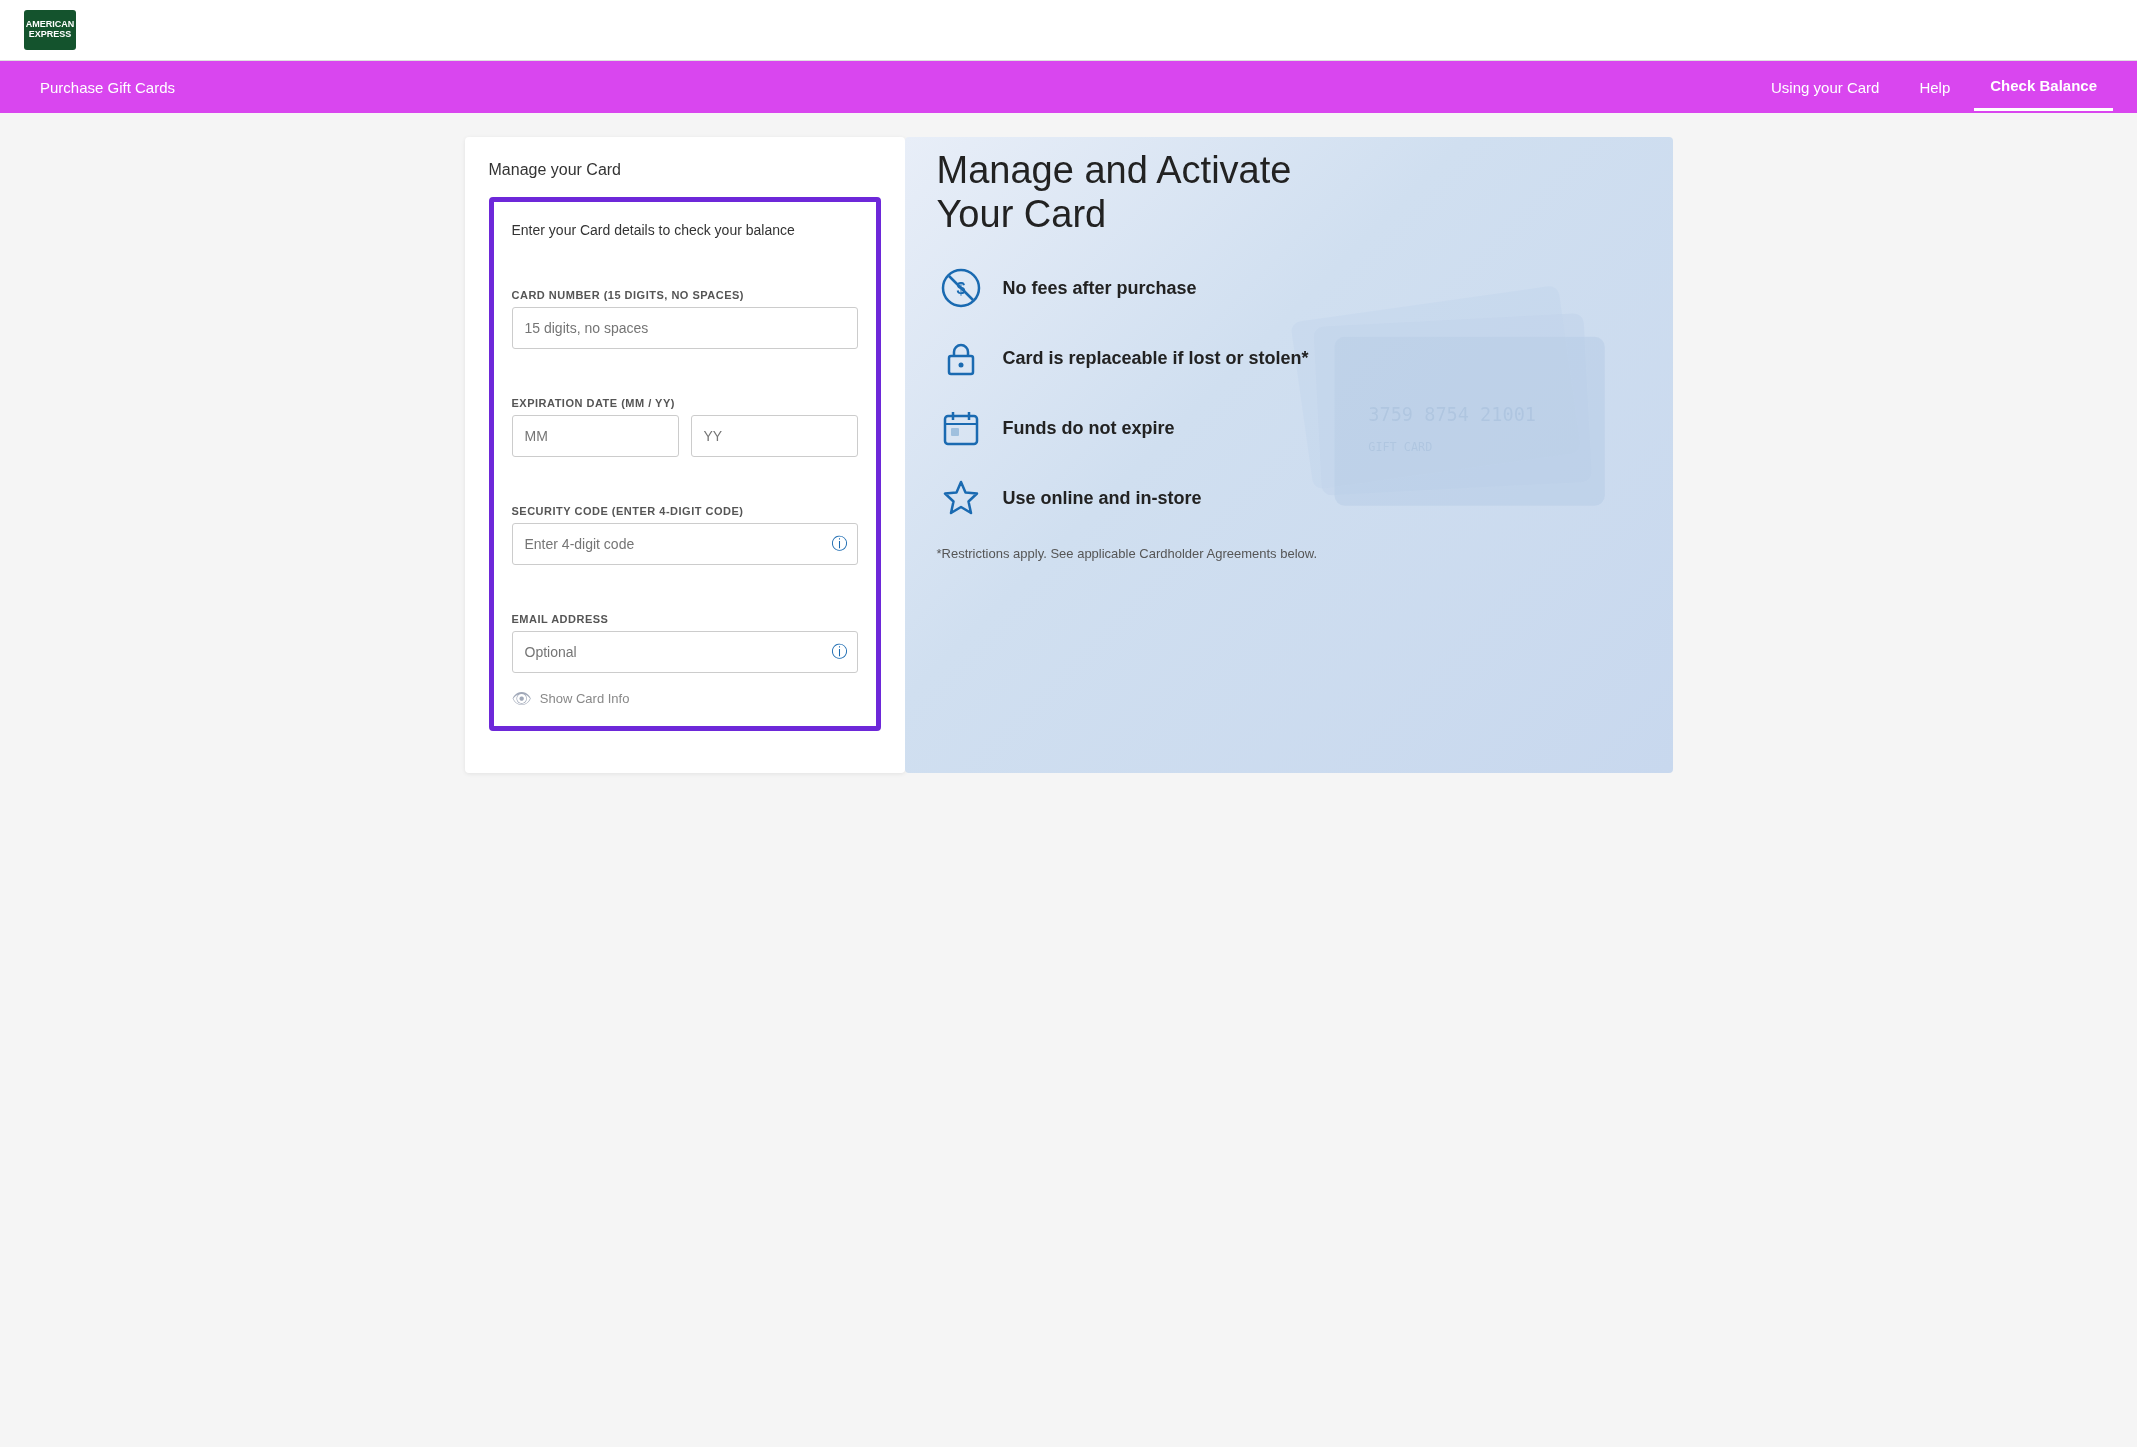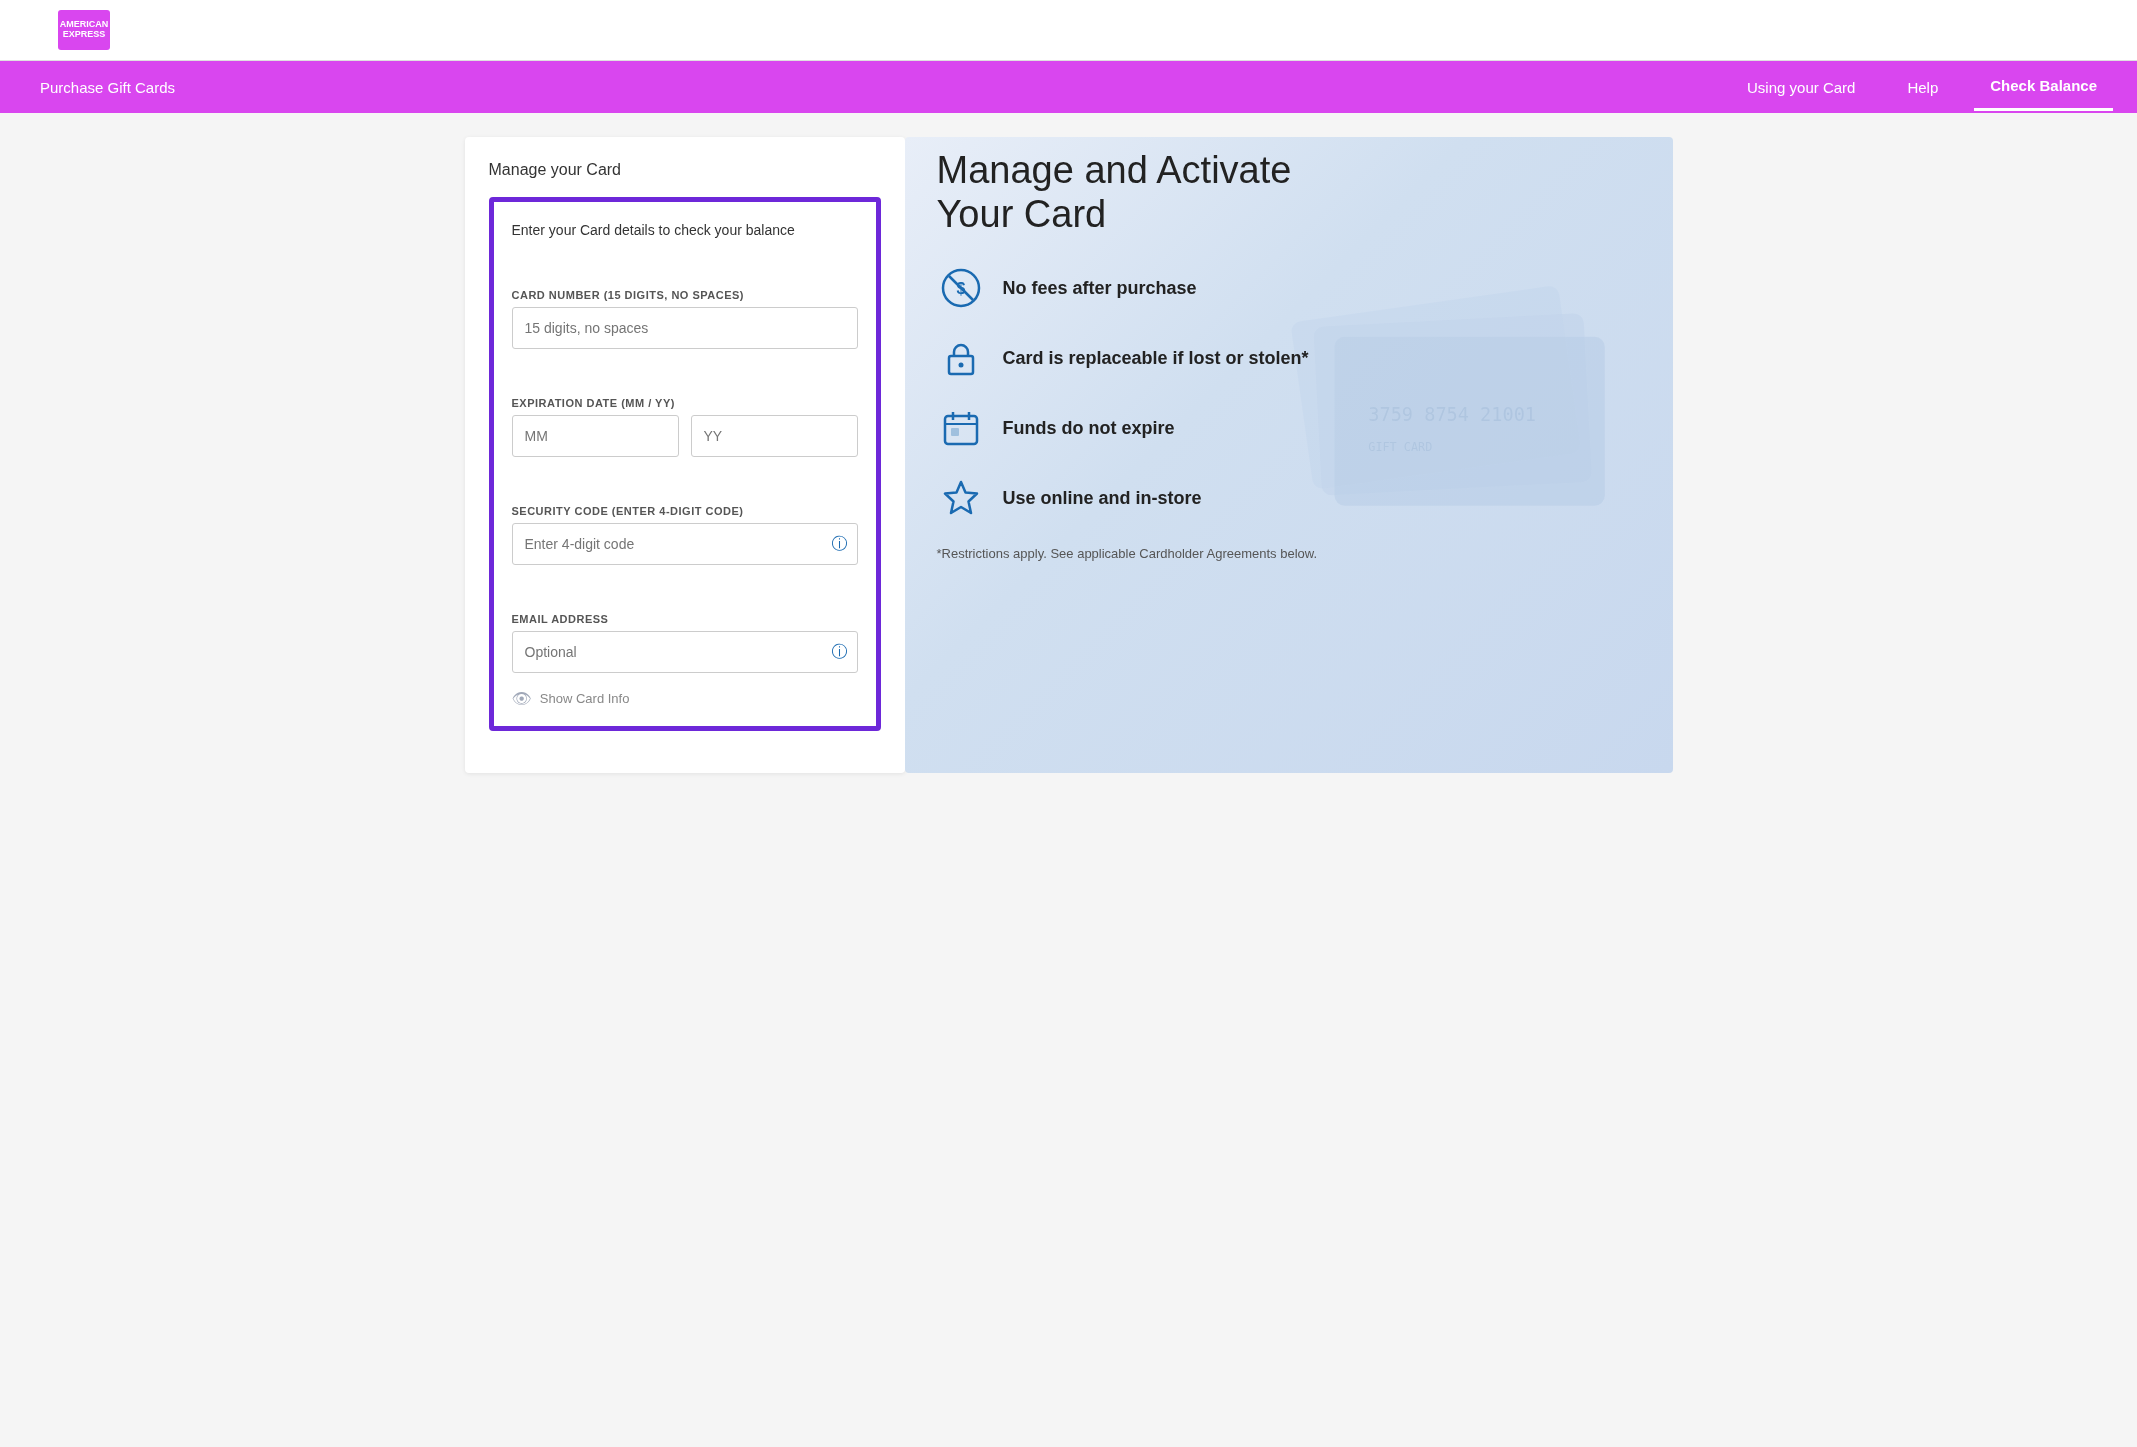--- a/index.html
+++ b/index.html
@@ -7,50 +7,49 @@
 
     
     .logo-bar {
       background: #fff;
       padding: 10px 24px;
       display: flex;
       align-items: center;
       border-bottom: 1px solid #e0e0e0;
     }
     .amex-logo {
-      background: #d946ef;
+      background: #14532d;
       color: #fff;
       font-size: 9px;
       font-weight: bold;
       width: 52px;
       height: 40px;
       display: flex;
       flex-direction: column;
       align-items: center;
       justify-content: center;
       line-height: 1.1;
       border-radius: 3px;
-      margin-left: 34px;
     }
 
     
     .nav-bar {
       background: #d946ef;
       display: flex;
       align-items: center;
       padding: 0 24px;
       height: 52px;
     }
     .nav-bar .nav-left {
       flex: 1;
     }
     .nav-bar .nav-right {
       display: flex;
       align-items: center;
-      gap: 20px;
+      gap: 8px;
     }
     .nav-item {
       color: #fff;
       font-size: 15px;
       padding: 14px 16px;
       cursor: pointer;
       text-decoration: none;
       display: inline-block;
     }
     .nav-item.active {

